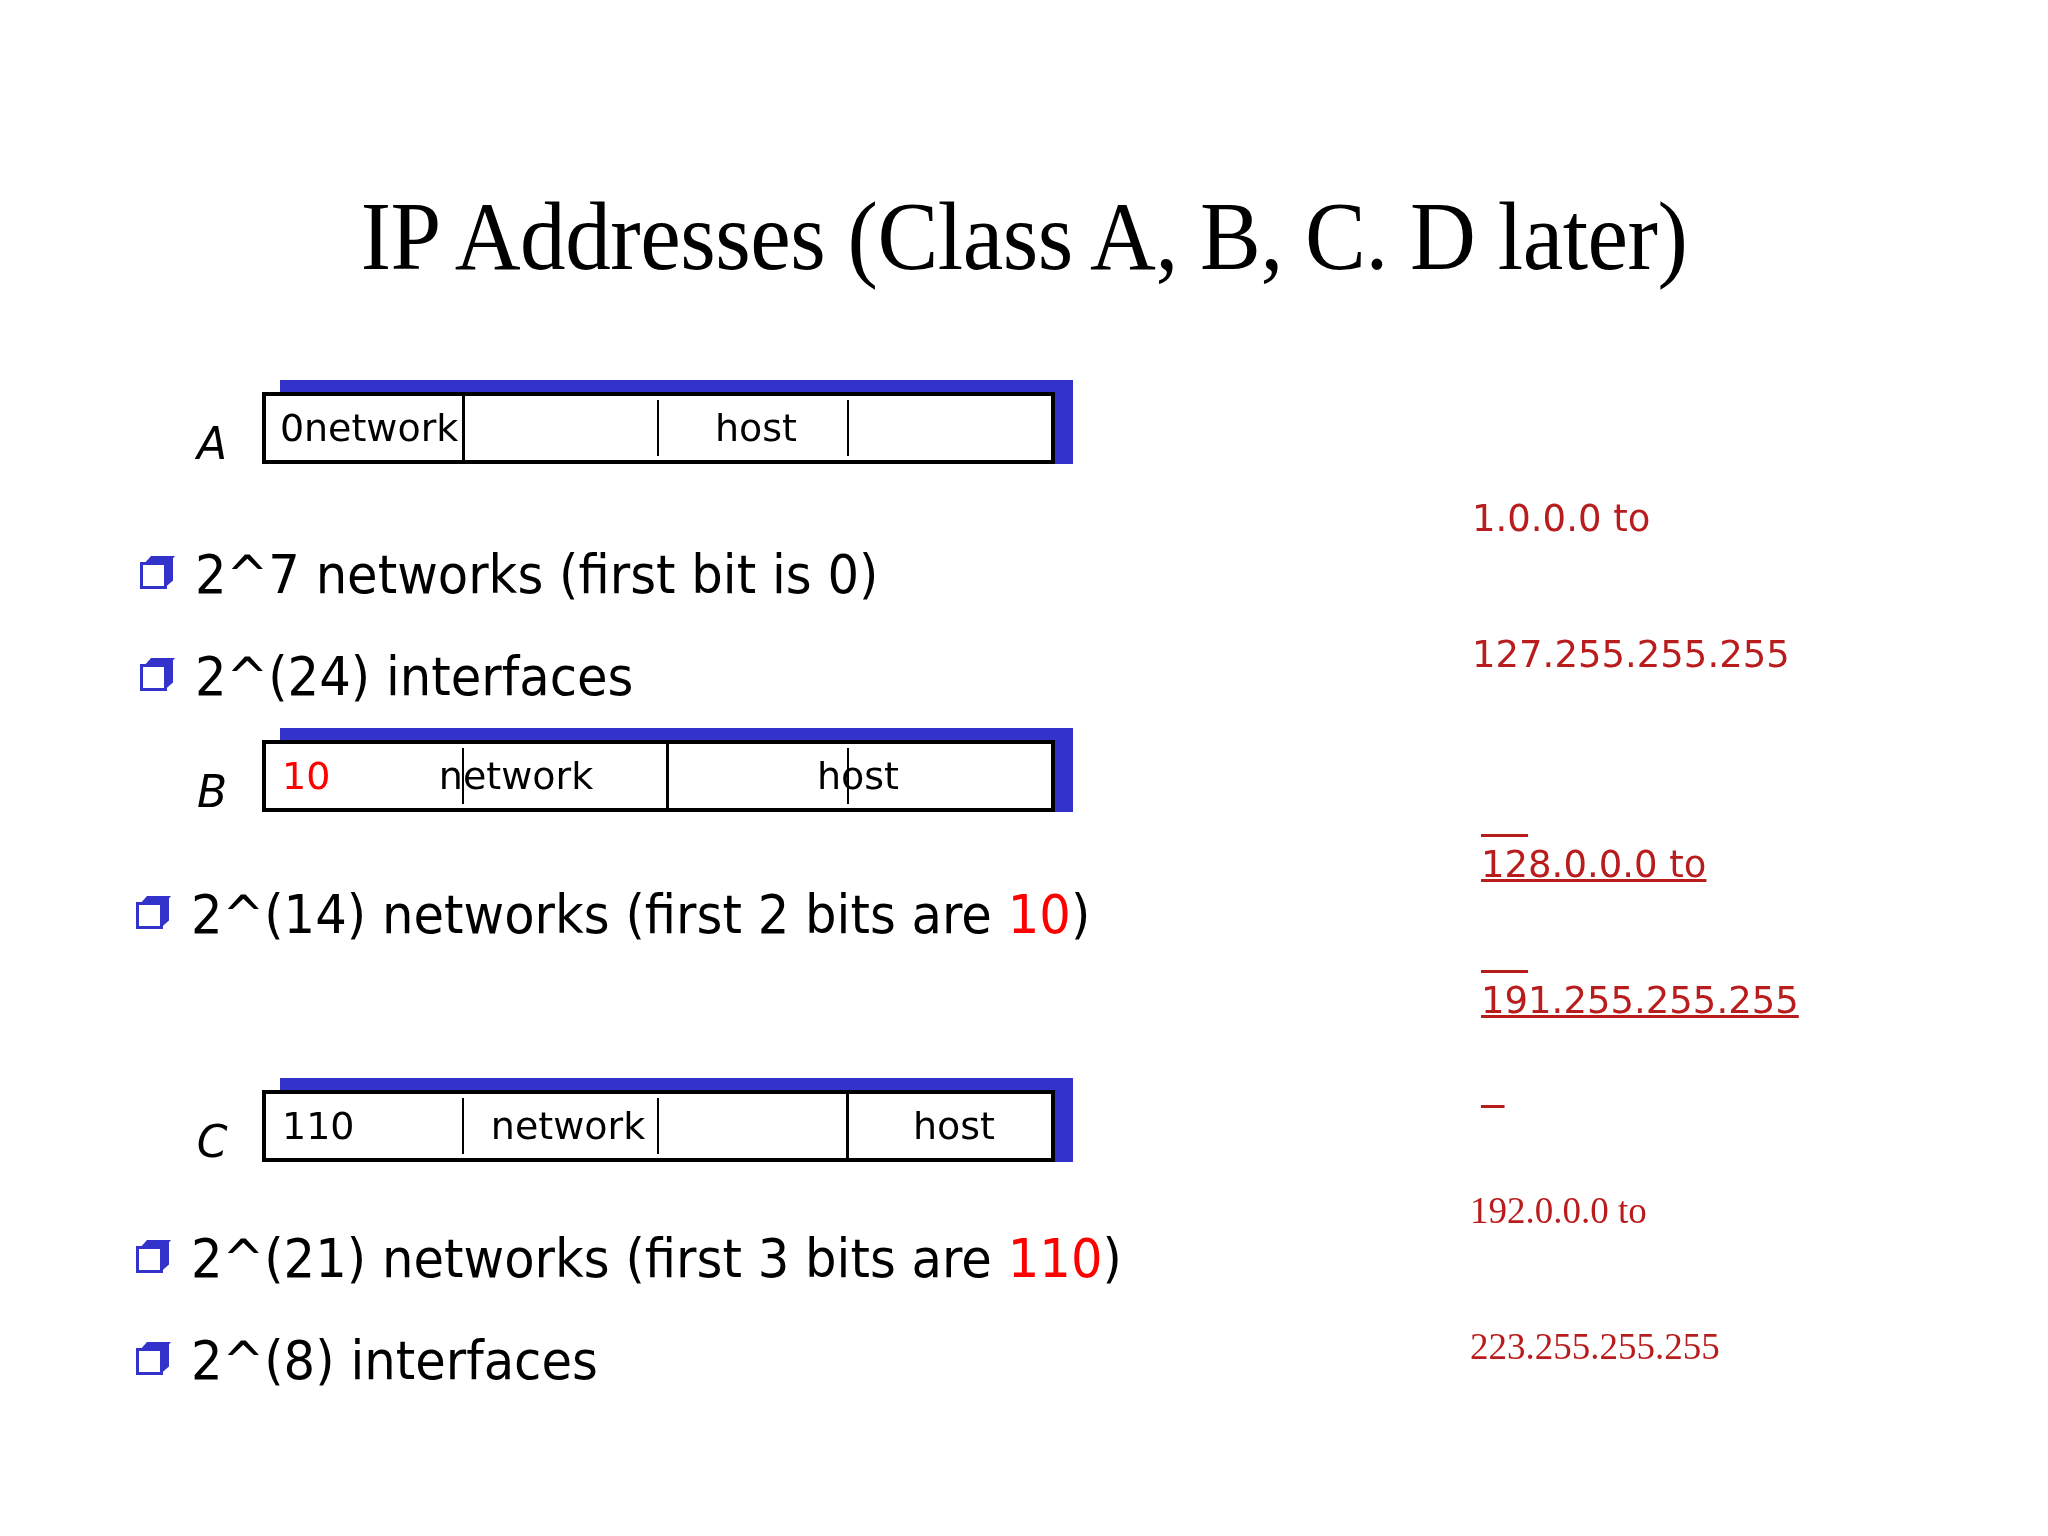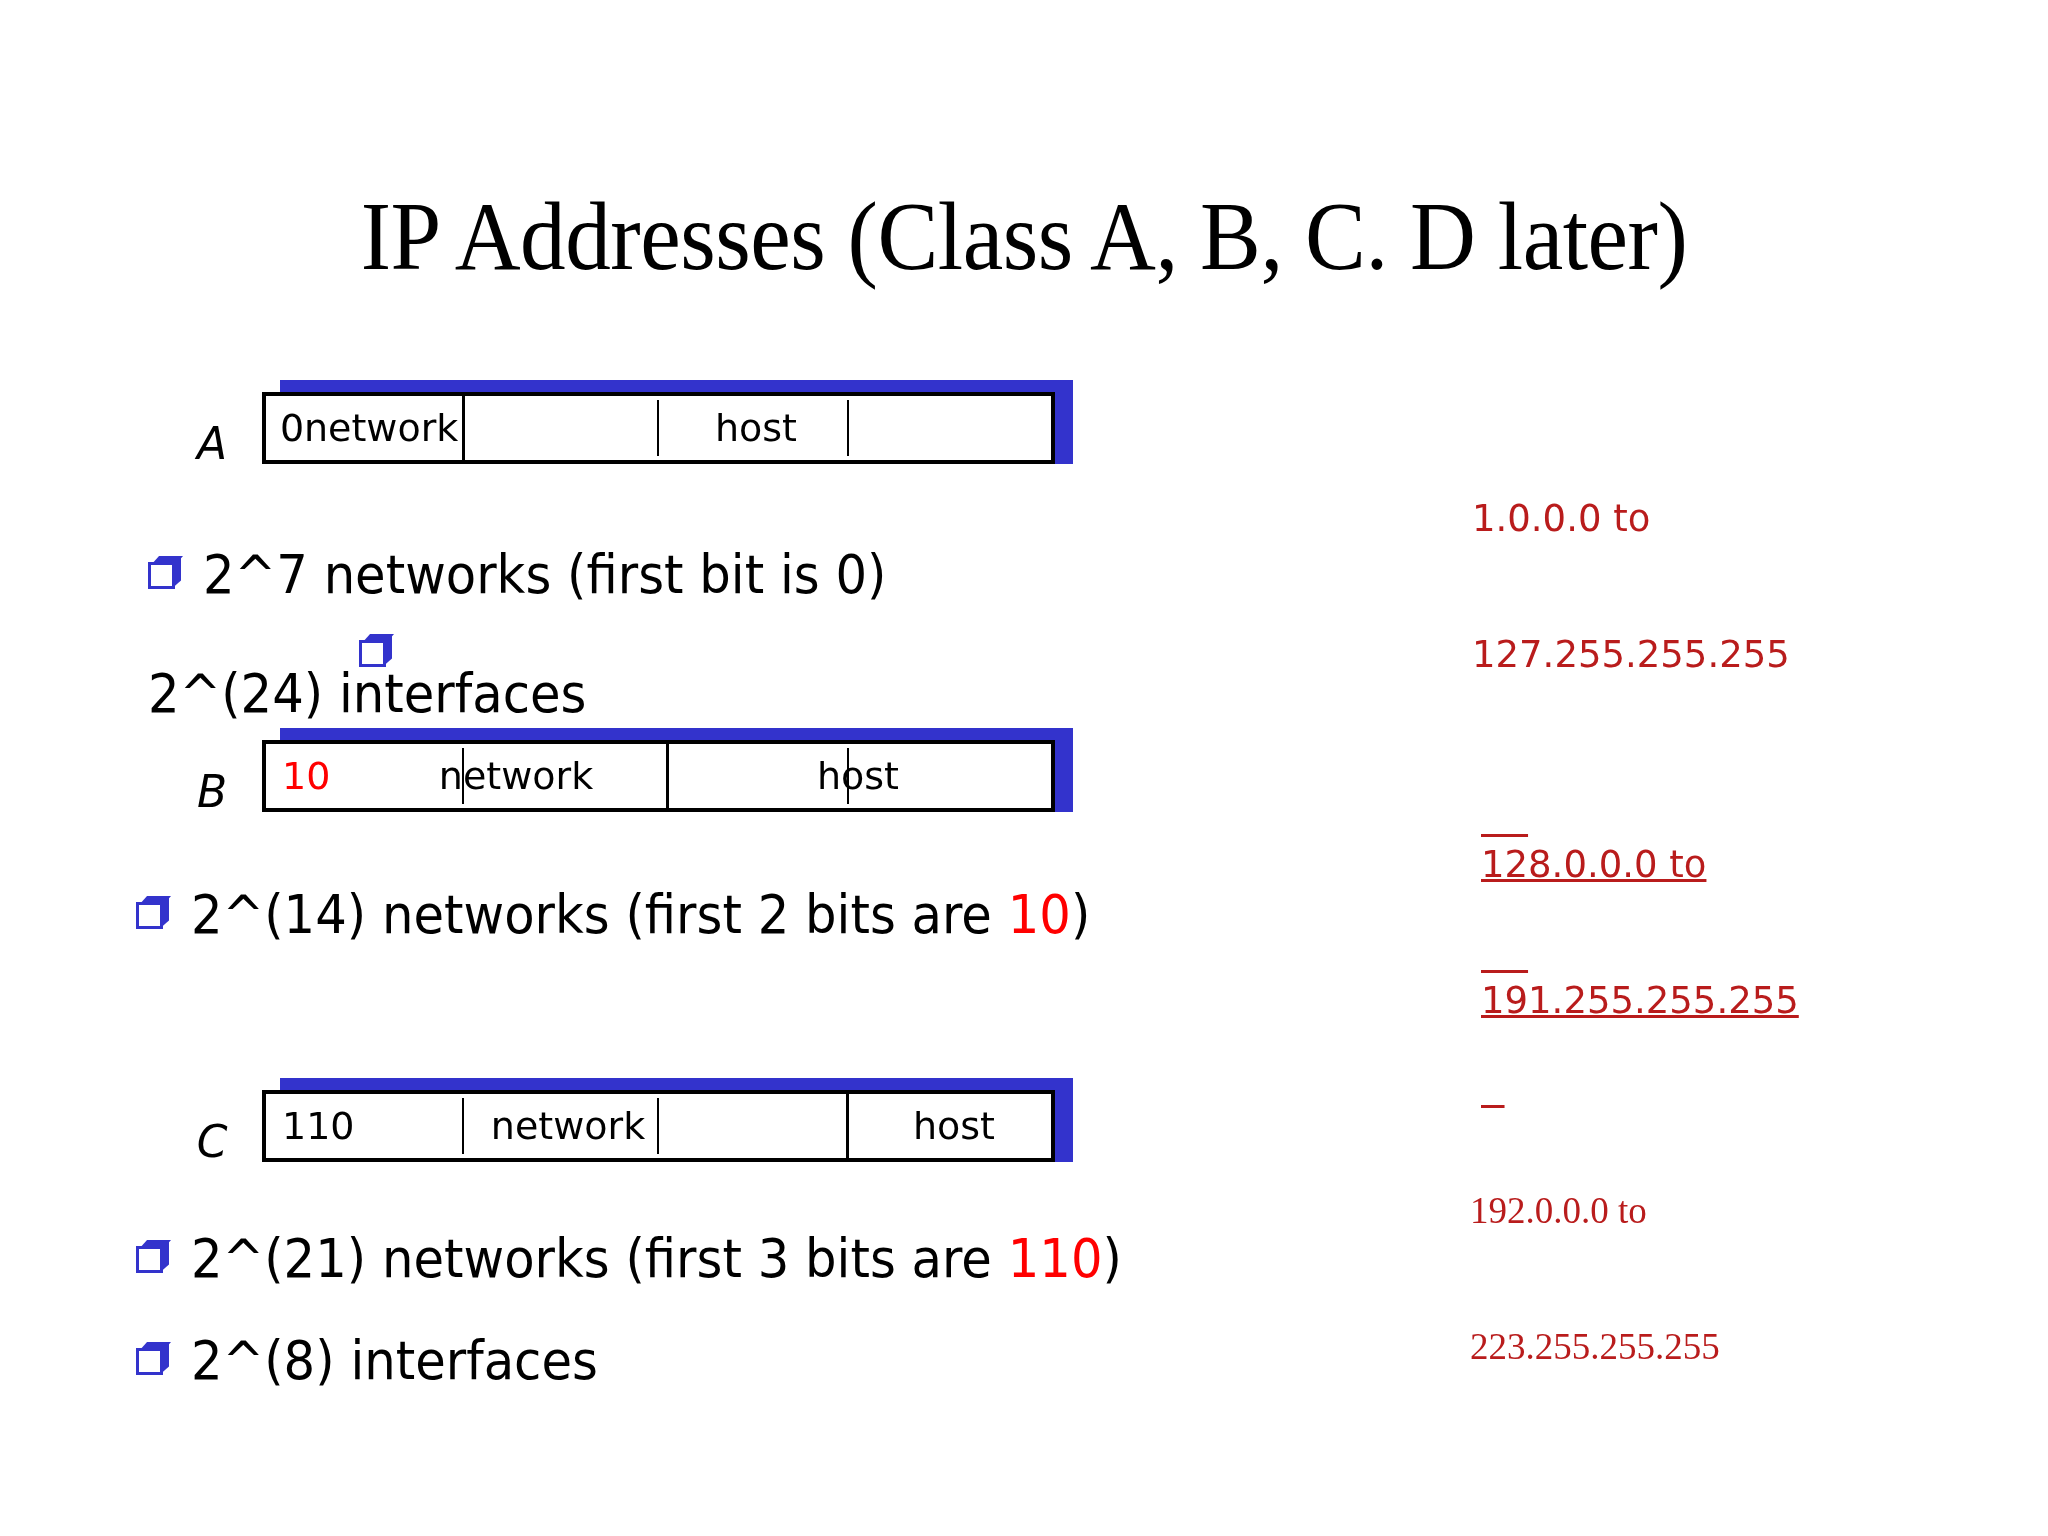--- a/index.html
+++ b/index.html
@@ -90,21 +90,21 @@
     font-family:"DejaVu Sans",sans-serif;
     font-size:37px;
     line-height:1.22;
     color:#b91c1c;
     white-space:pre;
   }
 
   
   .bullet{
     position:absolute;
-    left:148px;
+    left:140px;
     height:74px;
     display:flex;
     align-items:center;
   }
   .bullet-marker{
     position:relative;
     width:27px;height:27px;
     flex:0 0 27px;
     margin-right:28px;
     box-sizing:border-box;
@@ -161,21 +161,21 @@
   </div>
   <div class="range" style="left:1472px; top:406px;">
     <div>1.0.0.0 to</div>
     <div>127.255.255.255</div>
   </div>
 
   <div class="bullet" style="top:538px;">
     <span class="bullet-marker"></span>
     <span class="bullet-text">2^7 networks (first bit is 0)</span>
   </div>
-  <div class="bullet" style="top:640px;flex-direction:column;">
+  <div class="bullet" style="top:640px;">
     <span class="bullet-marker"></span>
     <span class="bullet-text">2^(24) interfaces</span>
   </div>
 
   <div class="classrow" style="left:182px; top:740px; width:900px;">
     <div class="class-letter">B</div>
     <div class="boxwrap">
       <div class="blueshadow"></div>
       <div class="fieldbox">
         <div class="divider" style="left:400px;"></div>

